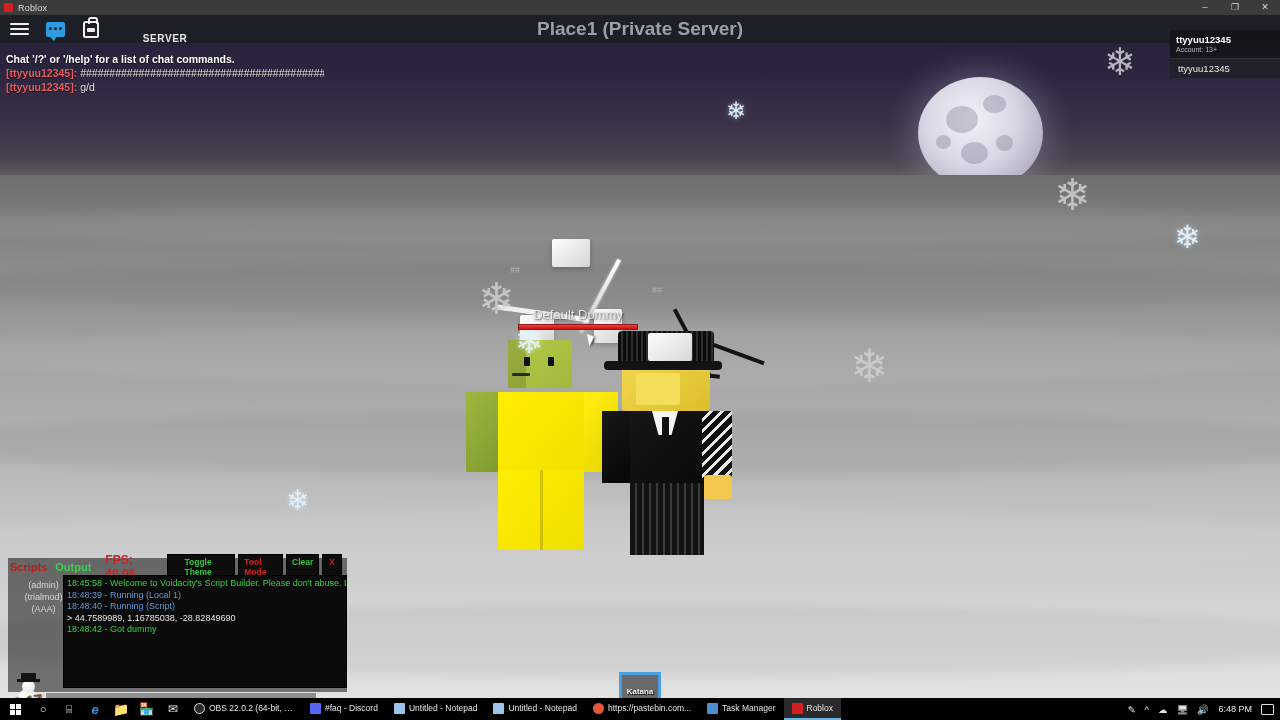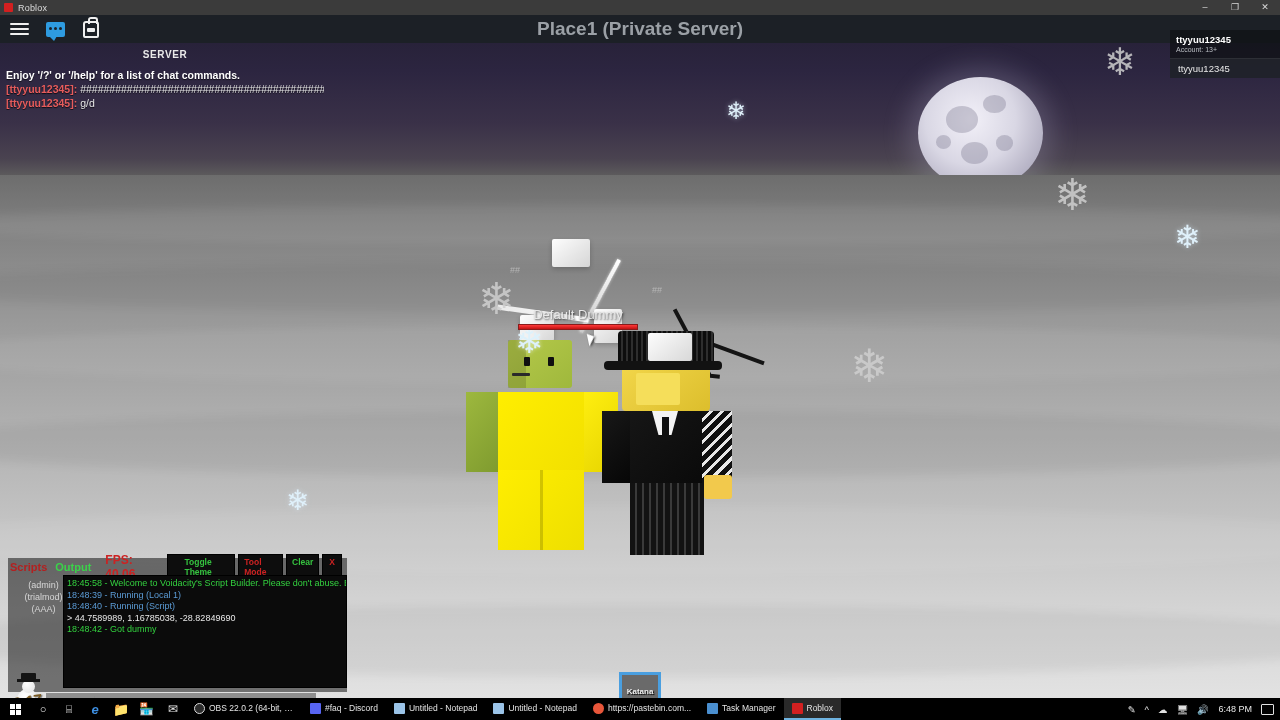--- a/index.html
+++ b/index.html
@@ -134,21 +134,21 @@
 
   
   .playerlist { position:absolute; right:0; top:15px; width:110px; z-index:32; }
   .pl-head { background:rgba(16,18,22,.78); padding:4px 6px 5px; }
   .pl-name { font-size:9.5px; color:#fff; font-weight:700; }
   .pl-acct { font-size:7px; color:#b9bdc2; margin-top:1px; }
   .pl-row { background:rgba(30,34,40,.86); padding:4px 8px; font-size:9.5px;
     color:#e8e8e8; border-top:1px solid rgba(255,255,255,.06); }
 
   
-  .chatwin { position:absolute; left:0; top:28px; width:330px; z-index:31; }
+  .chatwin { position:absolute; left:0; top:12px; width:330px; z-index:31; }
   .chat-tabs { display:flex; justify-content:center; padding:5px 0 3px; }
   .chat-tab { font-size:10px; font-weight:700; color:#e9e9e9; letter-spacing:.6px;
     padding:1px 8px; }
   .chat-lines { padding:4px 6px 6px; }
   .cl { font-size:10.5px; line-height:14px; color:#ffffff; font-weight:700;
     text-shadow:0 1px 1px rgba(0,0,0,.7); white-space:nowrap; overflow:hidden; }
   .cl .who { color:#e65c5c; }
   .cl .msg { color:#e6e6e6; font-weight:400; }
 
   
@@ -349,21 +349,21 @@
       </div>
       <div class="pl-row">ttyyuu12345</div>
     </div>
 
     <div class="chatwin">
       <div class="chat-tabs">
         <div class="chat-tab">SERVER</div>
       </div>
       <div class="chat-lines">
         <div class="cl">
-          <span>Enjoy '/?' or '/help' for a list of chat commands.</span>
+          <span>Chat '/?' or '/help' for a list of chat commands.</span>
         </div>
         <div class="cl">
           <span class="who">[ttyyuu12345]:</span>
           <span class="msg">##############################################</span>
         </div>
         <div class="cl">
           <span class="who">[ttyyuu12345]:</span>
           <span class="msg">g/d</span>
         </div>
       </div>

